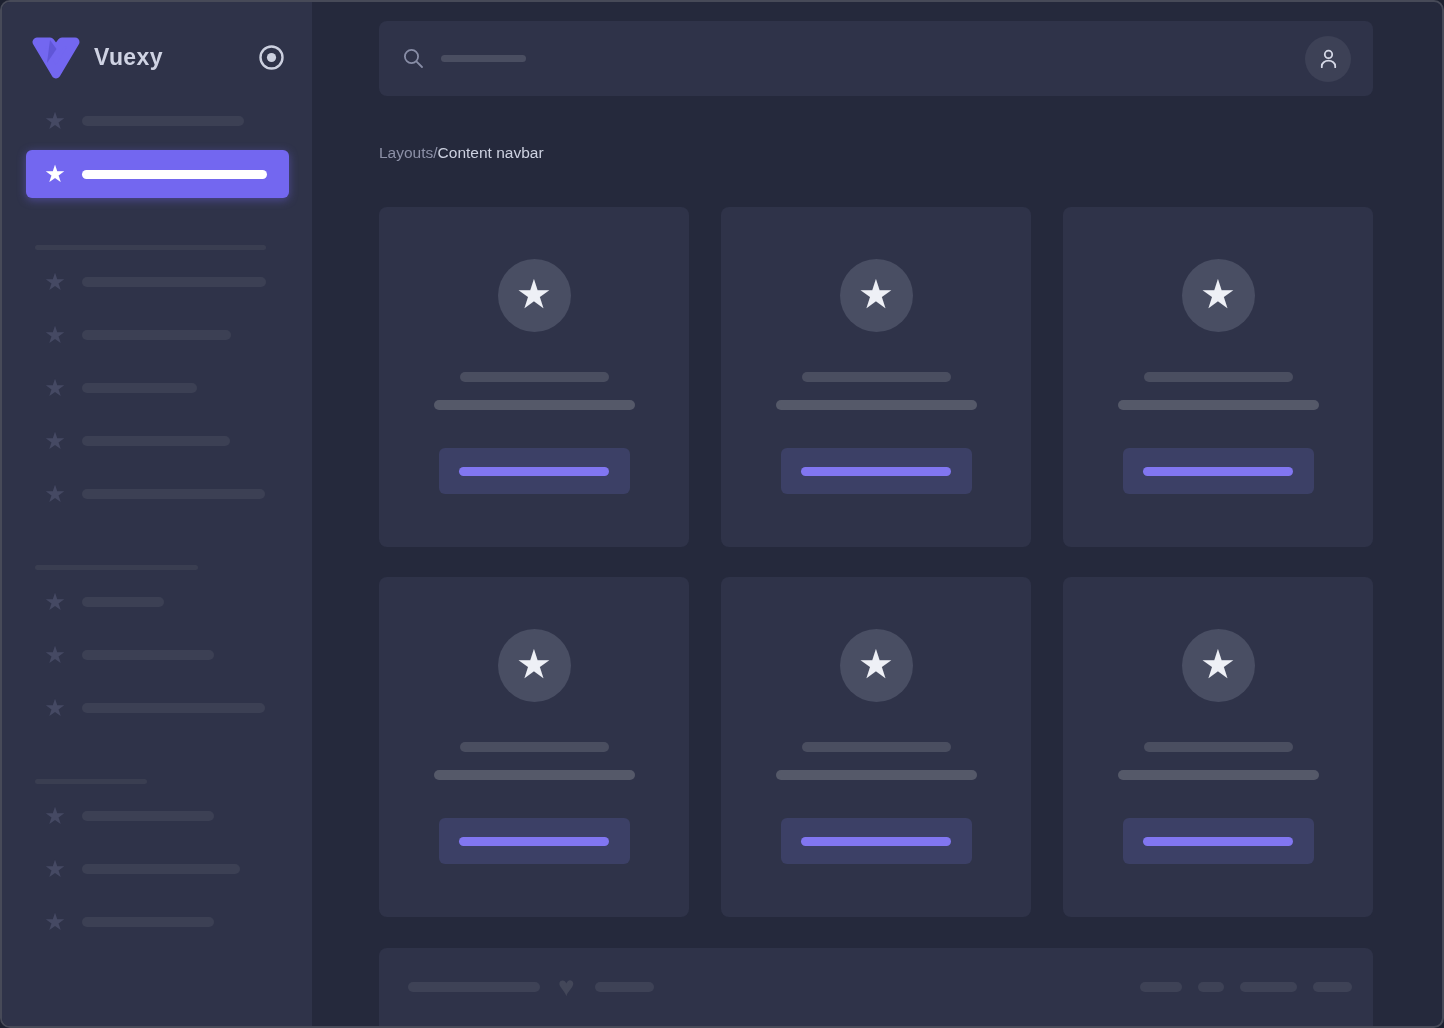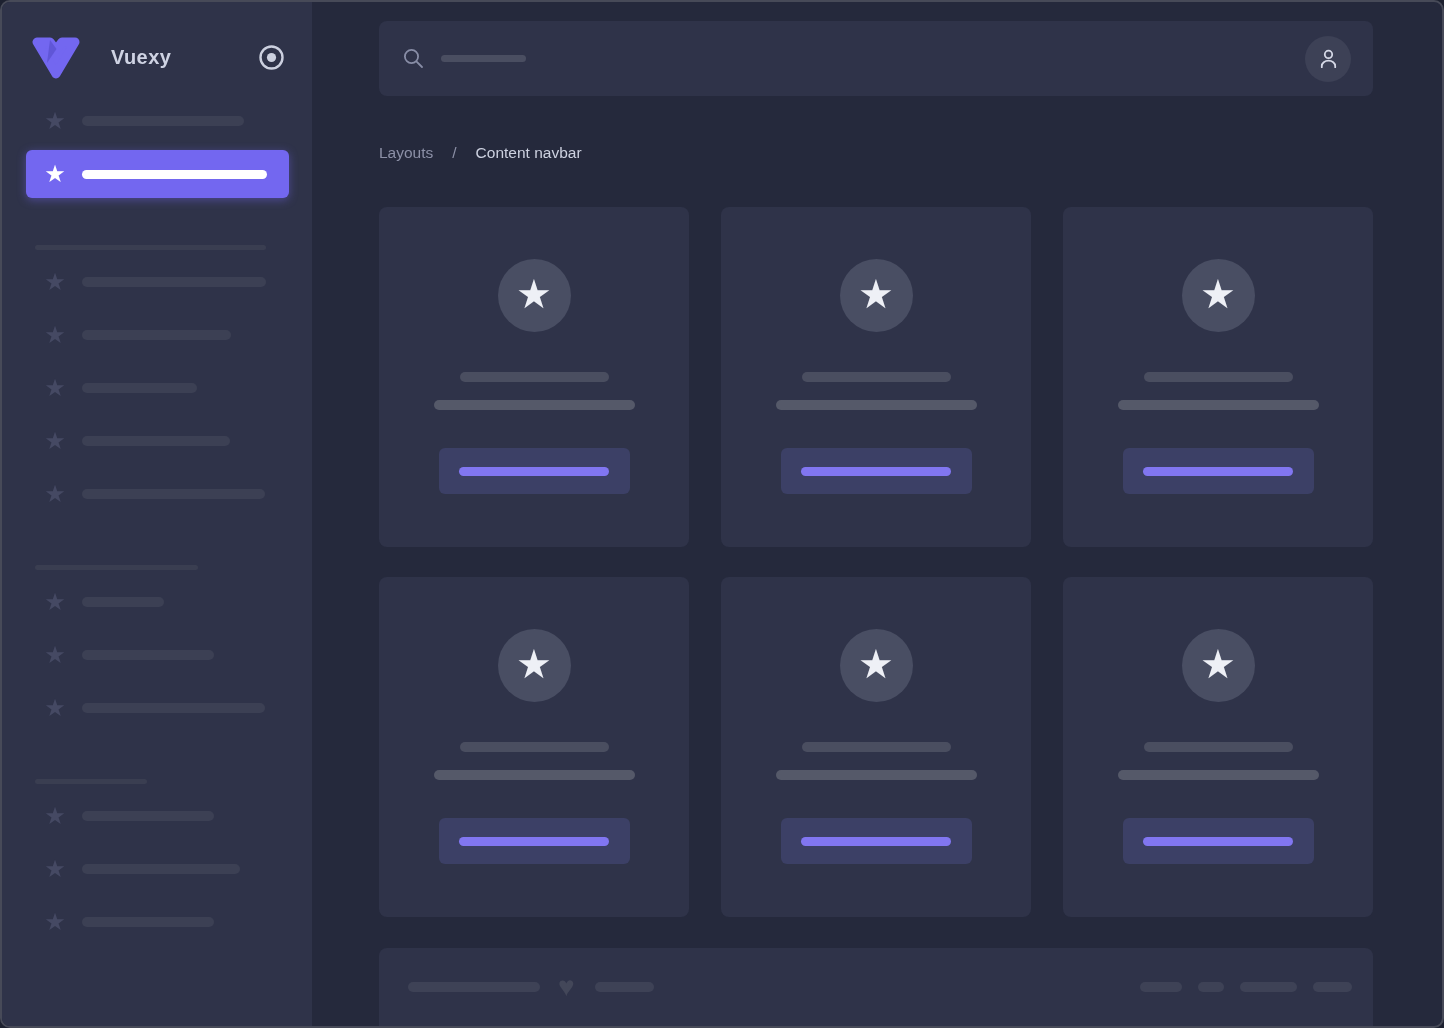--- a/index.html
+++ b/index.html
@@ -6,42 +6,42 @@
   .frame{
     position:relative;width:1444px;height:1028px;box-sizing:border-box;
     border:2px solid var(--frame_border,#474a58);border-radius:10px;overflow:hidden;
     display:flex;background:var(--page_bg,#25293c);
     font-family:"Liberation Sans",sans-serif;
   }
   
   .sidebar{flex:0 0 310px;max-width:310px;background:var(--surface,#2f3349);overflow:hidden;}
   .sidebar-header{height:95px;box-sizing:border-box;padding:16px 27px 0 29px;display:flex;align-items:center;}
   .logo-mark{display:flex;}
-  .logo-text{font-size:20px;font-weight:700;color:var(--logo_text_color,#cfd3e3);margin-left:30px;letter-spacing:.4px;}
+  .logo-text{font-size:23px;font-weight:700;color:var(--logo_text_color,#cfd3e3);margin-left:13px;letter-spacing:.4px;}
   .nav-toggle{margin-left:auto;display:flex;cursor:pointer;}
   .skel{display:inline-block;height:10px;border-radius:5px;background:var(--skel,#3c4054);flex:none;}
   .nav-item{height:48px;margin-bottom:5px;display:flex;align-items:center;padding-left:40px;cursor:pointer;}
   .star{line-height:1;}
   .nav-item .nav-star{font-size:24px;color:var(--nav_star,#454963);width:26px;text-align:center;}
   .nav-item .nav-bar{margin-left:14px;}
   .nav-item.active{margin-left:24px;margin-right:23px;padding-left:16px;border-radius:6px;
     background:var(--primary,#7367f0);box-shadow:0 2px 10px rgba(115,103,240,.45);}
   .nav-item.active .nav-star{color:#ffffff;}
   .nav-item.active .nav-bar{background:#ffffff;height:9px;}
   .nav-section-bar{display:block;height:5px;border-radius:2.5px;background:var(--section_bar,#3a3e51);
     margin:47px 0 8px 33px;}
   
   .main{flex:1;display:flex;flex-direction:column;padding:0 69px 0 67px;min-width:0;}
   .navbar{margin-top:19px;height:75px;flex:none;border-radius:8px;background:var(--surface,#2f3349);
     display:flex;align-items:center;padding:0 22px 0 24px;box-sizing:border-box;}
   .search-zone{display:flex;align-items:center;flex:1;cursor:text;}
   .search-skel{width:85px;height:7px;border-radius:3.5px;background:var(--search_skel,#4a4e61);margin-left:17px;}
   .user-avatar{width:46px;height:46px;border-radius:50%;background:var(--navbar_avatar,#3d4156);
     display:flex;align-items:center;justify-content:center;cursor:pointer;flex:none;}
-  .breadcrumb{margin-top:47px;height:20px;flex:none;display:flex;align-items:center;gap:19px;font-size:15.5px;}
+  .breadcrumb{margin-top:47px;height:20px;flex:none;display:flex;align-items:center;gap:0;font-size:15.5px;}
   .crumb-parent{color:var(--text_muted,#8c90a7);cursor:pointer;}
   .crumb-sep{color:var(--text_muted,#8c90a7);}
   .crumb-current{color:var(--text_bright,#cdd1e0);font-weight:400;}
   .grid{margin-top:44px;flex:none;display:grid;grid-template-columns:repeat(3,1fr);gap:30px 32px;}
   .card{height:340px;border-radius:8px;background:var(--surface,#2f3349);
     display:flex;flex-direction:column;align-items:center;}
   .card-avatar{margin-top:52px;width:73px;height:73px;border-radius:50%;background:var(--avatar_bg,#494e63);
     display:flex;align-items:center;justify-content:center;}
   .card-star{font-size:40px;color:#eef0f6;margin-top:-4px;}
   .card-line1{margin-top:40px;background:var(--card_line1,#4a4e60);}

